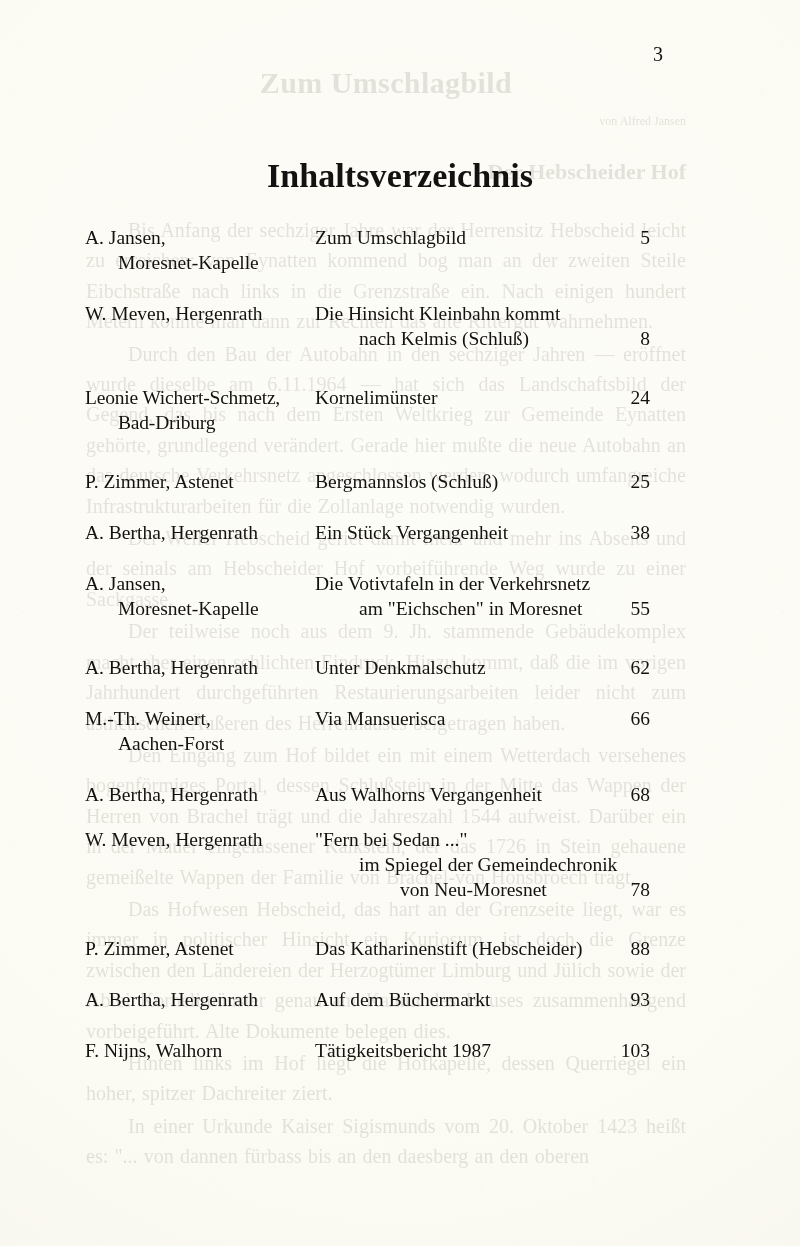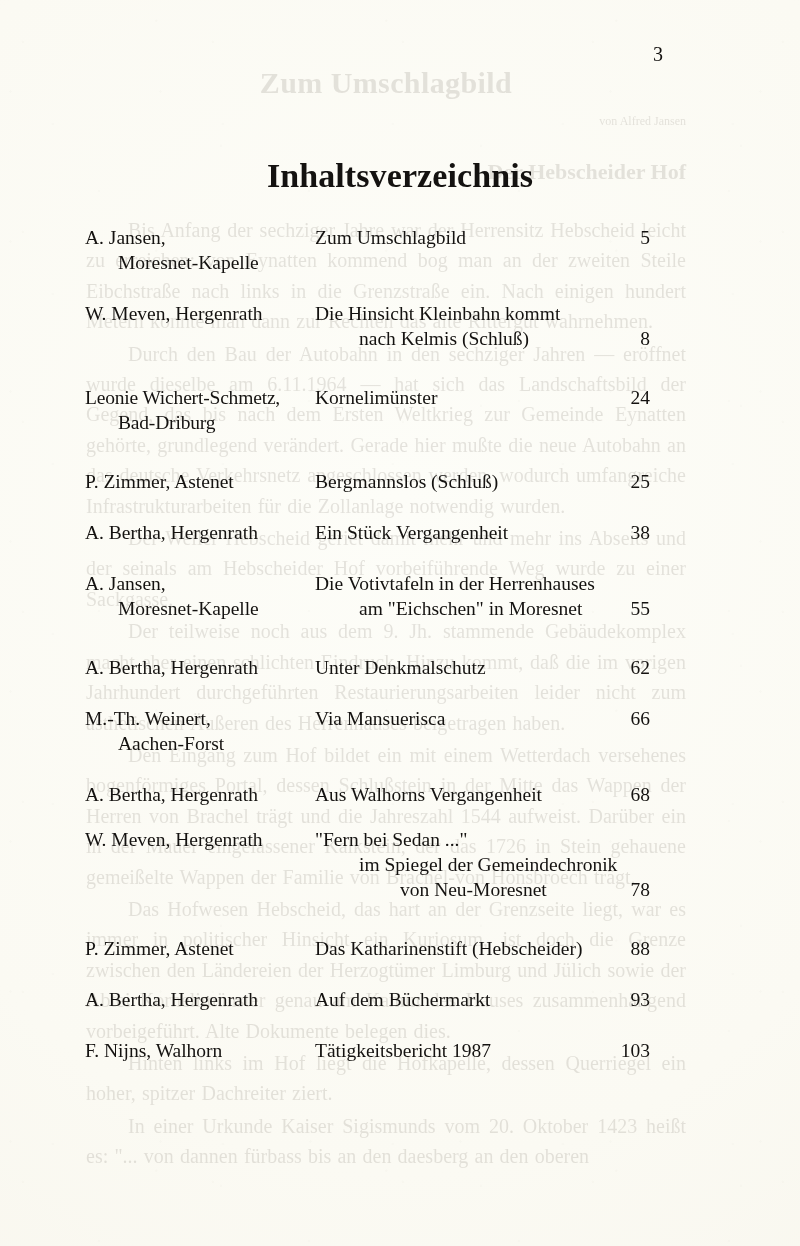--- a/index.html
+++ b/index.html
@@ -253,21 +253,21 @@
                 <span class="pnum">38</span>
               </div>
             </div>
           </div>
         </div>
         <div class="toc-entry gap-lg">
           <div class="toc-row">
             <div class="author"><span>A. Jansen,</span><span class="line2">Moresnet-Kapelle</span></div>
             <div class="titles">
               <div class="title-line">
-                <span class="t">Die Votivtafeln in der Herrenhauses</span>
+                <span class="t">Die Votivtafeln in der Verkehrsnetz</span>
               </div>
               <div class="title-line ind1">
                 <span class="t">am "Eichschen" in Moresnet</span>
                 <span class="pnum">55</span>
               </div>
             </div>
           </div>
         </div>
         <div class="toc-entry ">
           <div class="toc-row">

